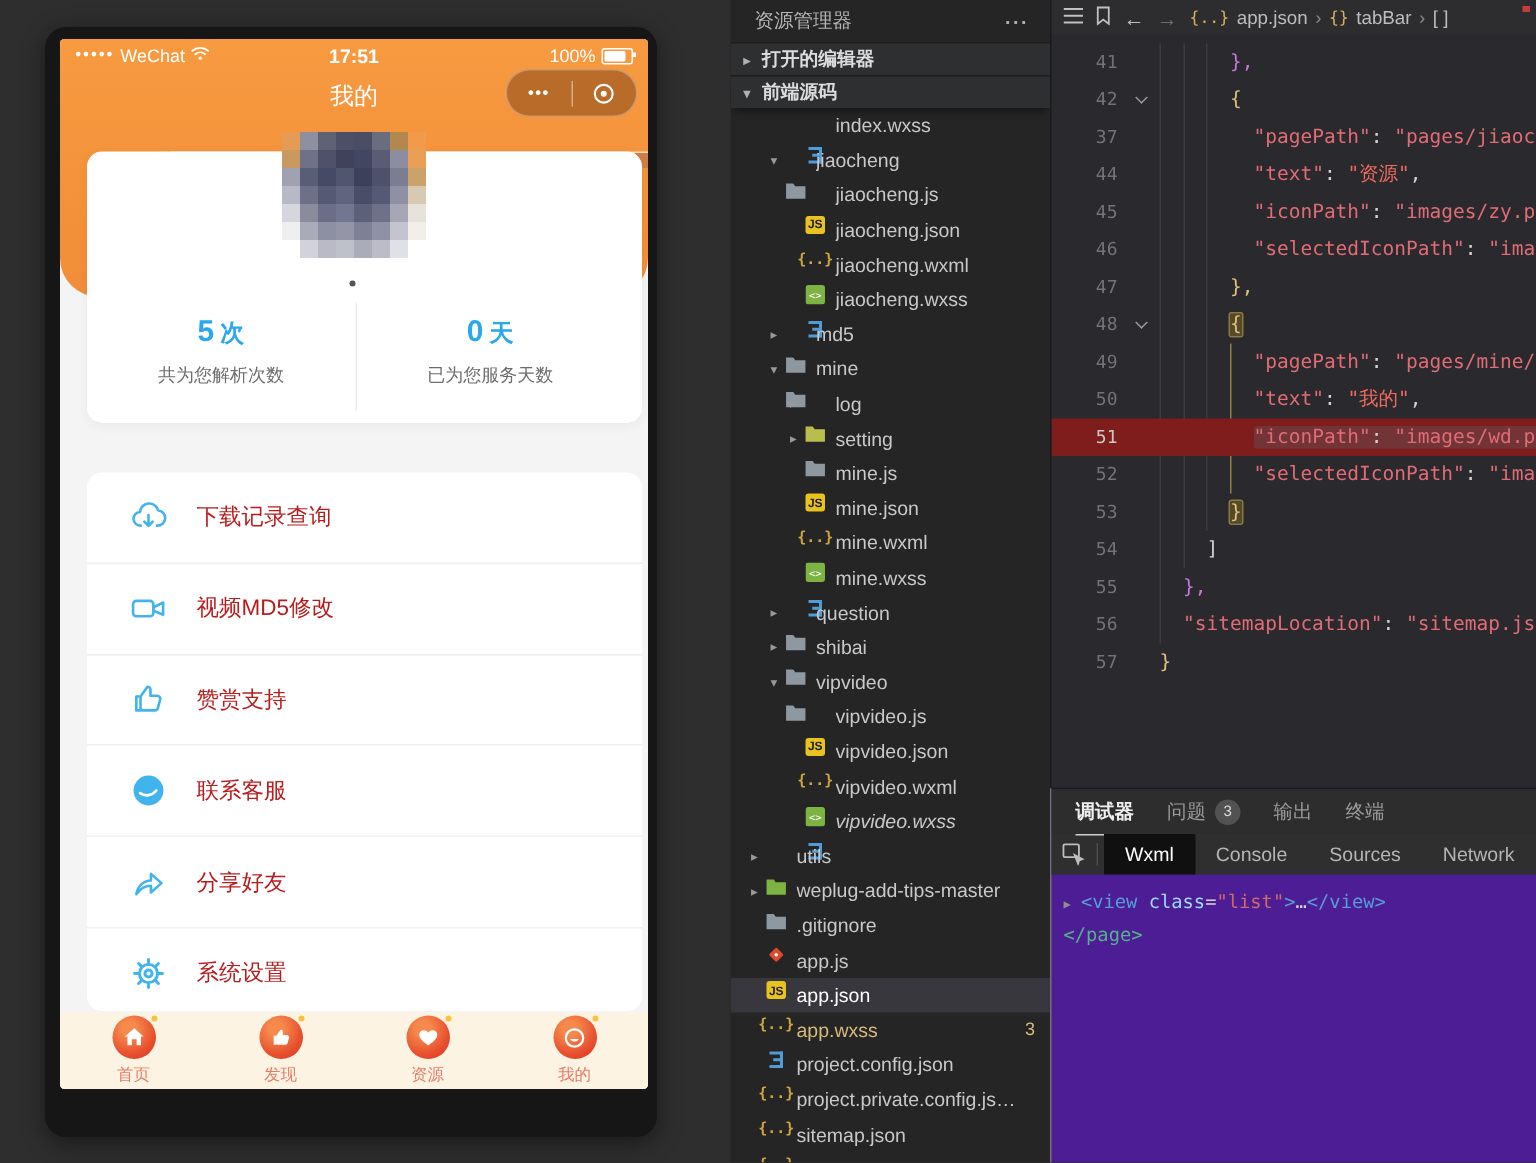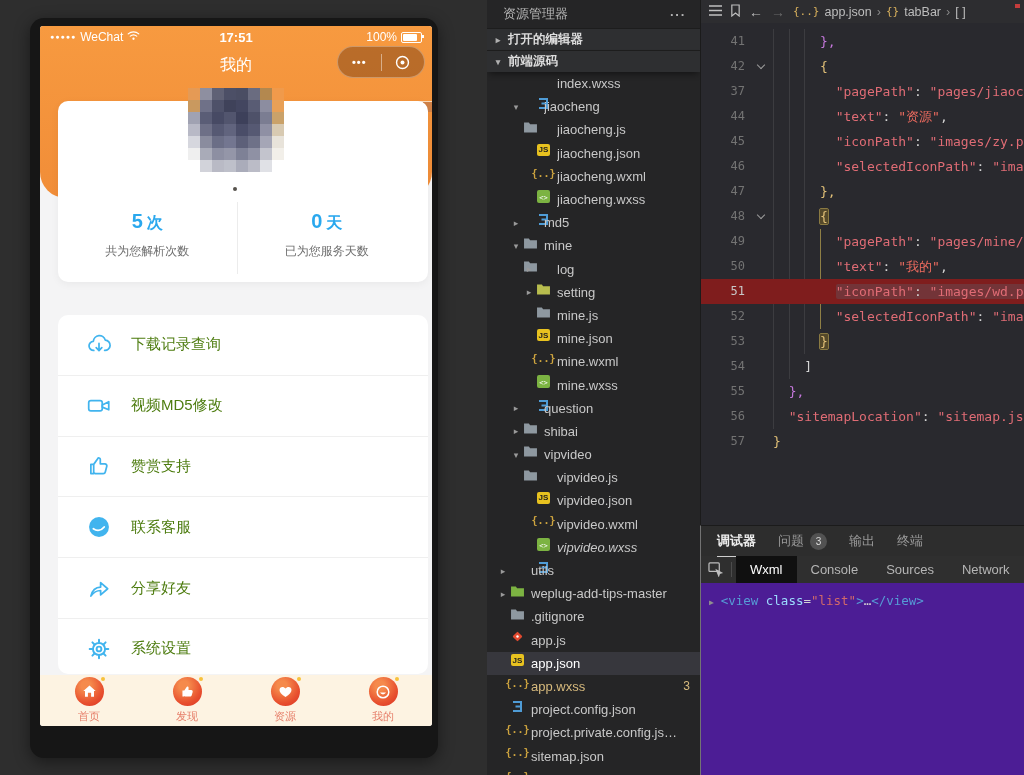--- a/index.html
+++ b/index.html
@@ -42,21 +42,21 @@
   .stat + .stat{border-left:1px solid #ececec;}
   .stat-val{font-size:20px;font-weight:bold;color:#2aa8ee;}
   .stat-unit{font-size:16px;font-weight:bold;color:#2aa8ee;margin-left:4px;}
   .stat-label{font-size:12px;color:#6d6d6d;margin-top:9px;}
 
   .menu-card{position:absolute;left:18px;top:289px;width:370px;height:359px;background:#fff;
     border-radius:10px;overflow:hidden;}
   .menu-item{height:59.8px;display:flex;align-items:center;padding-left:27px;border-bottom:1px solid #efefef;}
   .menu-item:last-child{border-bottom:none;}
   .mi-icon{width:27px;height:27px;display:flex;align-items:center;justify-content:center;}
-  .mi-label{margin-left:19px;font-size:15px;color:#4d7c0f;}
+  .mi-label{margin-left:19px;font-size:15px;color:#b91c1c;}
 
   .tabbar{position:absolute;left:0;right:0;top:649px;height:51px;background:#fdf3e2;display:flex;}
   .tab{flex:1;text-align:center;padding-top:2px;}
   .tab-circle{width:29px;height:29px;border-radius:50%;margin:0 auto;position:relative;
     background:radial-gradient(circle at 38% 30%,#f58a4c 18%,#e8512f 62%,#d92f22 100%);
     display:flex;align-items:center;justify-content:center;}
   .tab-circle::after{content:"";position:absolute;top:0px;right:-1px;width:4px;height:4px;
     border-radius:50%;background:#f7c23c;}
   .tab-label{font-size:11px;color:#e0604a;margin-top:3px;opacity:.8;}
 
@@ -692,15 +692,16 @@
           </svg>
         </span>
         <span class="r2sep"></span>
         <div class="dtab active">Wxml</div>
         <div class="dtab">Console</div>
         <div class="dtab">Sources</div>
         <div class="dtab">Network</div>
       </div>
     <div class="wxml-pane" id="wxmlPane">
         <div class="xline"><span class="xcaret">▶ </span><span class="tok-tblue">&lt;view</span><span class="tok-attr"> class</span><span class="tok-pun">=</span><span class="tok-rstr">"list"</span><span class="tok-tblue">&gt;</span><span class="tok-pun">…</span><span class="tok-tblue">&lt;/view&gt;</span></div>
+        <div class="xline"><span class="tok-tgreen">&lt;/page&gt;</span></div>
       </div>
   </div>
 </div>
 
 </body></html>

